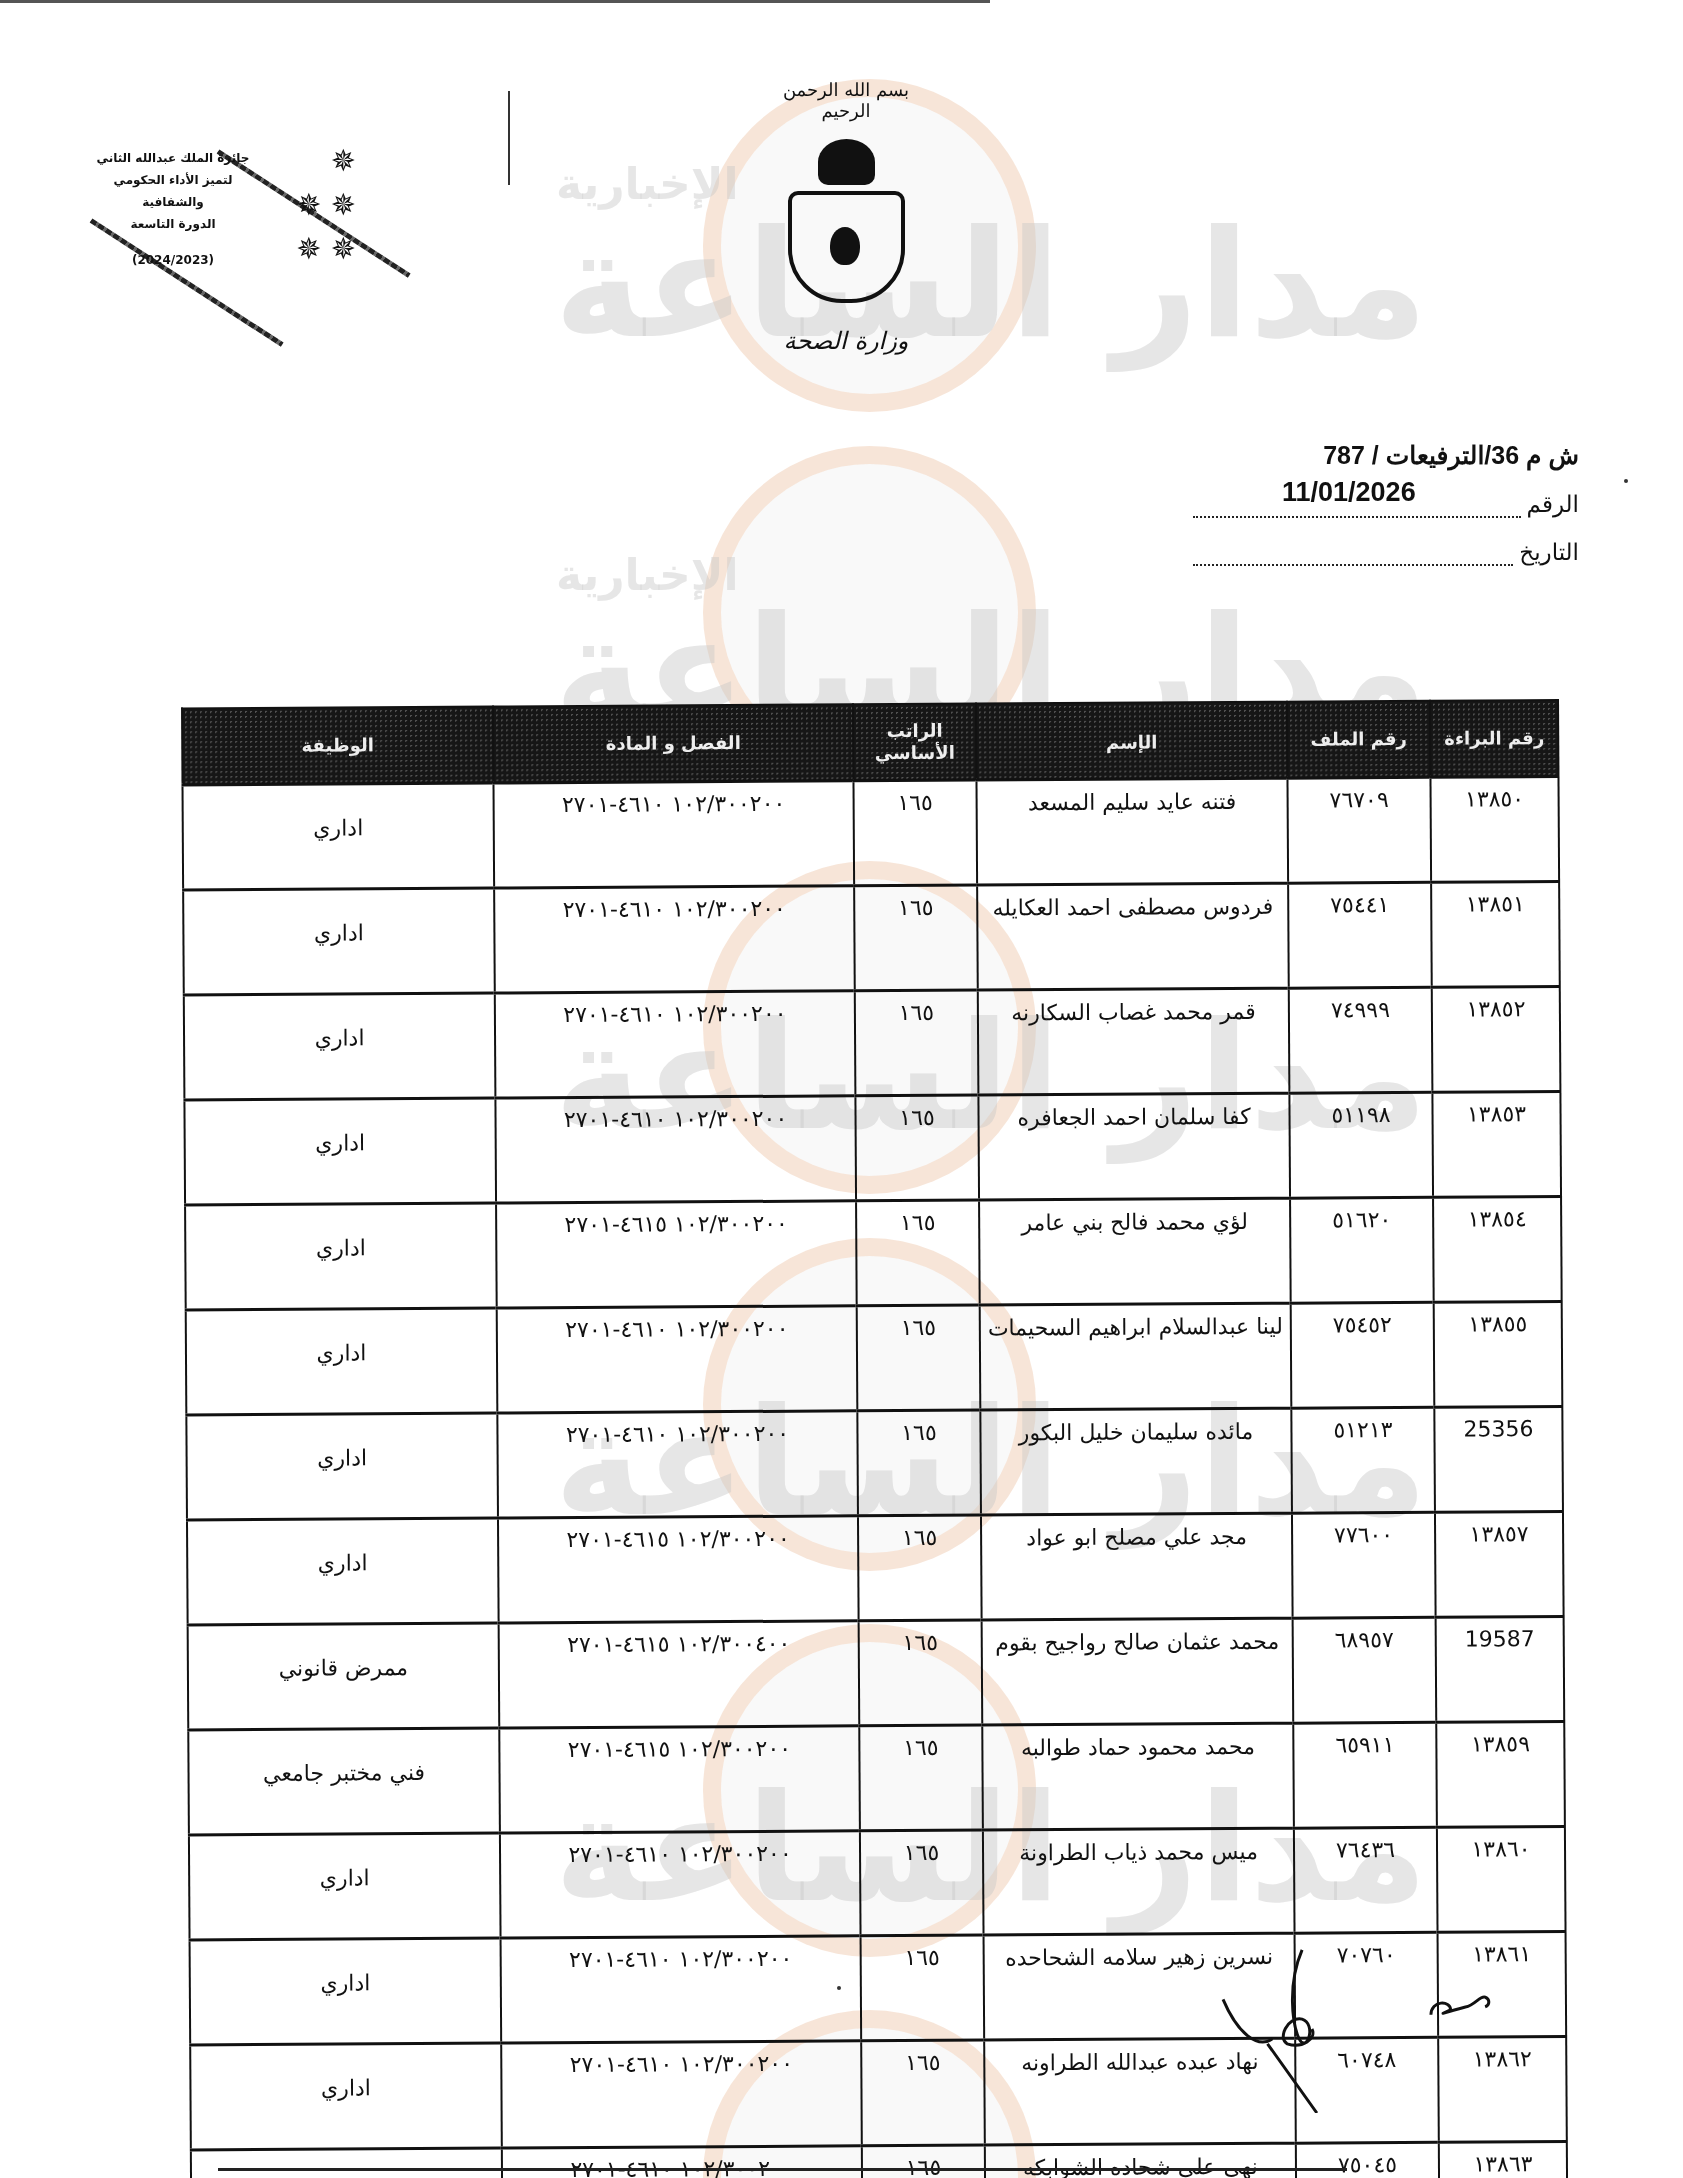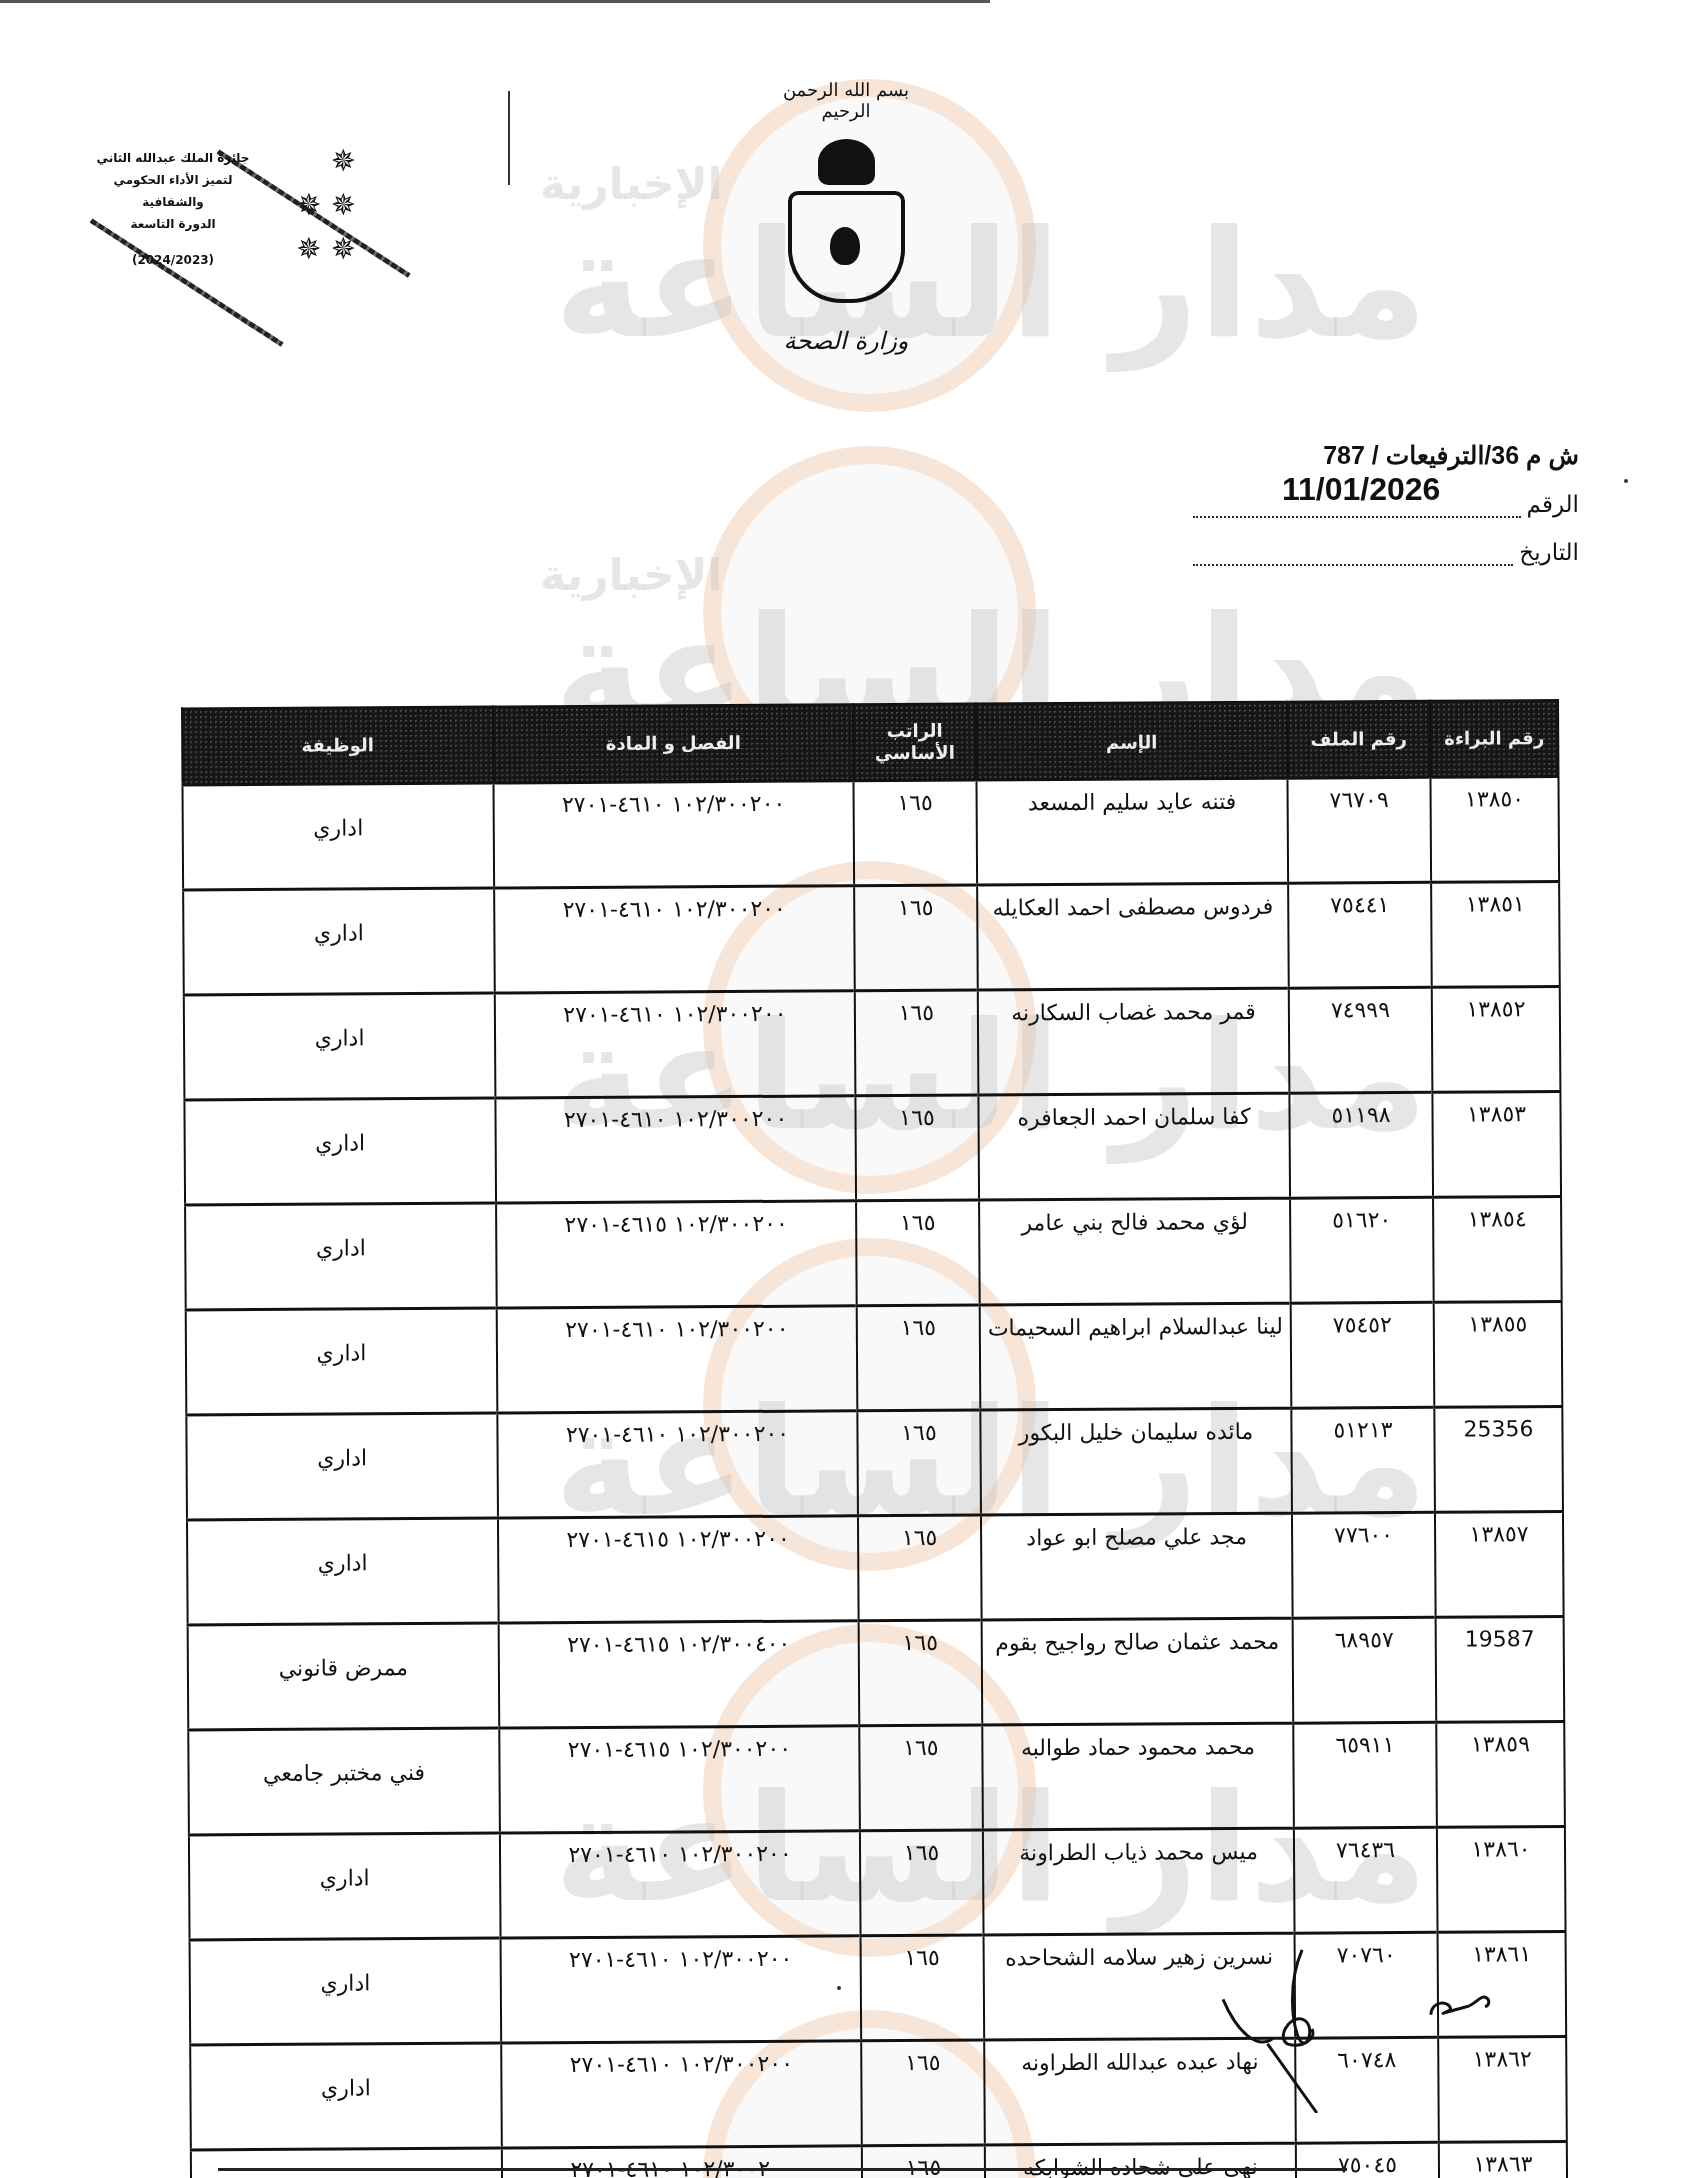--- a/index.html
+++ b/index.html
@@ -3,21 +3,21 @@
 <meta charset="utf-8">
 <style>
   html, body { margin:0; padding:0; }
   body { width:1683px; height:2178px; background:#fff; position:relative; overflow:hidden; font-family:"DejaVu Sans", sans-serif; color:#111; }
   .topline { position:absolute; left:0; top:0; width:990px; height:3px; background:#555; }
   
   .wm { position:absolute; pointer-events:none; }
   .wm-clock { width:297px; height:297px; border-radius:50%; border:18px solid rgba(245,170,120,0.25); background:rgba(230,230,230,0.25); left:703px; }
   .wm-text { color:rgba(200,200,200,0.45); font-weight:bold; font-family:"DejaVu Sans", sans-serif; }
   .wm-big { font-size:149px; left:554px; letter-spacing:6px; }
-  .wm-small { font-size:44px; }
+  .wm-small { font-size:44px;margin-left:16px; }
   
   .award { position:absolute; left:89px; top:119px; width:287px; height:198px; transform:rotate(0deg); }
   .award .bar { position:absolute; height:5px; background:repeating-linear-gradient(90deg,#222 0 6px,#666 6px 9px); }
   .award .bar1 { left:129px; top:30px; width:228px; transform:rotate(33deg); transform-origin:left center; }
   .award .bar2 { left:2px; top:99px; width:228px; transform:rotate(33deg); transform-origin:left center; }
   .award .lines { position:absolute; right:119px; top:28px; text-align:center; font-size:12px; line-height:22px; direction:rtl; font-weight:bold; }
   .award .stars { position:absolute; right:20px; top:20px; font-size:30px; line-height:44px; text-align:right; }
   
   .emblem { position:absolute; left:762px; top:79px; width:168px; text-align:center; }
   .basmala { font-family:"DejaVu Serif", serif; font-size:18px; direction:rtl; }
@@ -26,21 +26,21 @@
   .crest .shield { width:109px; height:104px; border:4px solid #111; border-radius:10px 10px 54px 54px; margin:6px auto 0; position:relative; }
   .crest .shield::after { content:""; position:absolute; left:38px; top:32px; width:30px; height:38px; background:#111; border-radius:50% 50% 45% 45%; }
   .ministry { font-family:"DejaVu Serif", serif; font-size:24px; direction:rtl; margin-top:30px; font-style:italic; }
   .vline { position:absolute; left:508px; top:91px; width:2px; height:94px; background:#333; }
   
   .ref { position:absolute; right:104px; top:396px; direction:rtl; width:386px; font-family:Liberation Sans, sans-serif;margin-top:45px; }
   .ref .code { font-size:25px; font-weight:bold; text-align:right; margin-right:0px; }
   .ref .row { display:flex; align-items:flex-end; height:48px; font-size:23px; }
   .ref .lbl { white-space:nowrap; margin-left:6px; }
   .ref .dots { flex:1; border-bottom:2px dotted #222; height:22px; position:relative; }
-  .ref .val { position:absolute; left:89px; bottom:8px; font-size:32px; font-weight:bold; }
+  .ref .val { position:absolute; left:89px; bottom:8px; font-size:27px; font-weight:bold; }
   
   table.list { position:absolute; left:181px; top:699px; width:1378px; border-collapse:collapse; direction:rtl; transform:rotate(-0.35deg); transform-origin:right top; }
   table.list th, table.list td { border:2px solid #111; }
   table.list thead th { background:#161616; color:#eee; height:69px; font-size:18px; font-weight:bold; line-height:22px; background-image:radial-gradient(#555 1px, transparent 1px); background-size:5px 5px; }
   table.list tbody td { height:71px; vertical-align:top; padding-top:8px; font-size:22px; border-top:3px solid #111; border-bottom:none; }
   table.list tbody tr:last-child td { border-bottom:2px solid #111; height:79px; }
   .c-cert { width:124px; text-align:center; }
   .c-file { width:139px; text-align:center; }
   .c-name { width:307px; text-align:center; letter-spacing:2px; line-height:36px; padding-top:4px !important; }
   .c-sal { width:119px; text-align:center; }

